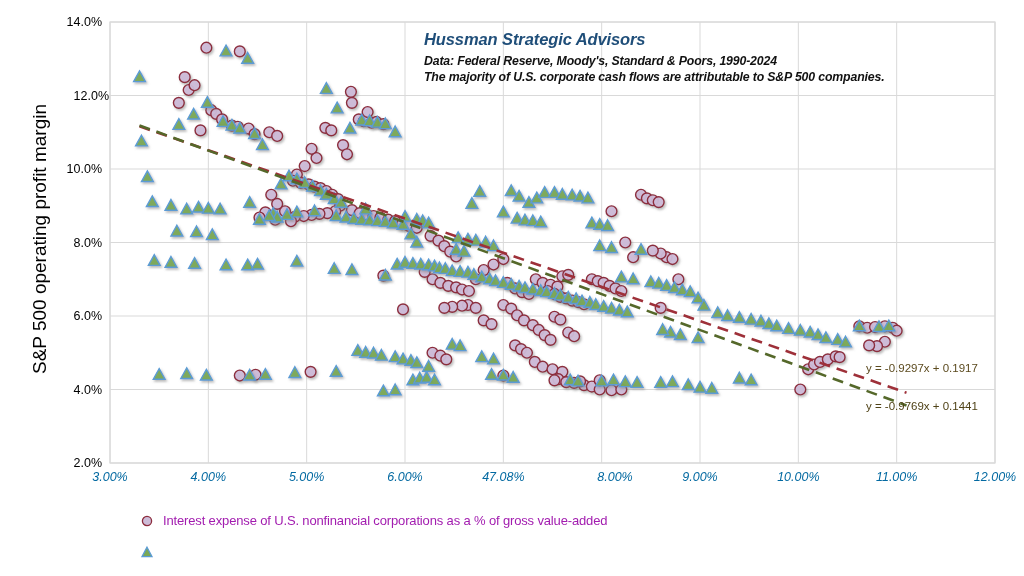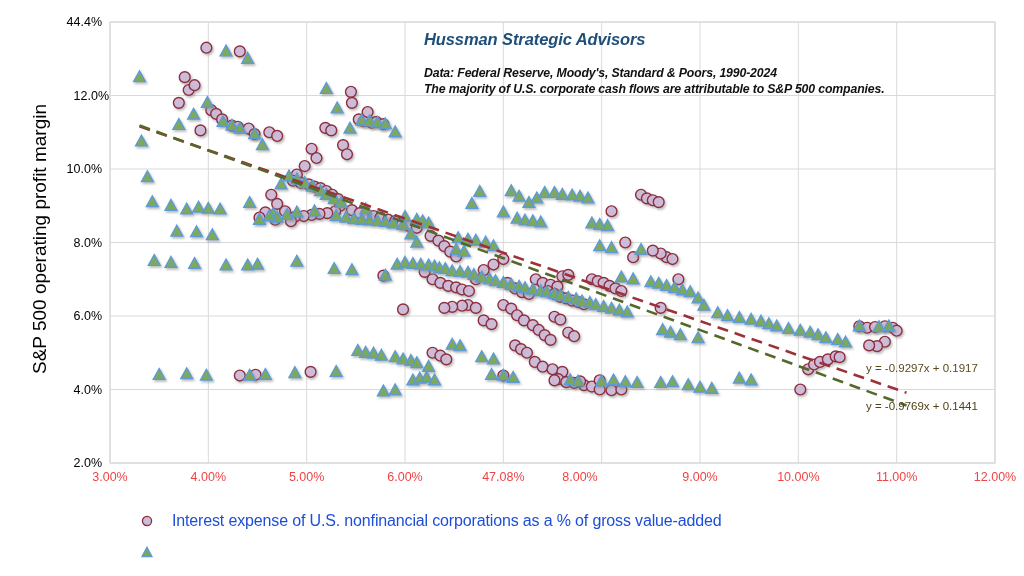--- a/index.html
+++ b/index.html
@@ -39,36 +39,37 @@
     font-size: 12.5px;
     color: #000000;
     transform: translateY(-50%);
   }
   .x-tick-label {
     position: absolute;
     top: 470px;
     width: 70px;
     text-align: center;
     font-size: 12.5px;
-    color: #ef4444;
+    color: #0369a1;
     transform: translateX(-50%);
+    font-style: italic;
   }
   .annot-block {
     position: absolute;
     left: 424px;
     top: 30px;
     width: 560px;
   }
   .annot-title {
     font-size: 16.5px;
     font-style: italic;
     font-weight: bold;
     color: #1f4e79;
     letter-spacing: -0.1px;
-    margin-bottom: 16px;
+    margin-bottom: 4px;
   }
   .annot-line {
     font-size: 12.3px;
     font-style: italic;
     font-weight: bold;
     color: #111111;
     line-height: 1.33;
     letter-spacing: -0.15px;
   }
   .eq-label {
@@ -83,23 +84,23 @@
     position: absolute;
     left: 140px;
     top: 505px;
   }
   .legend-row {
     display: flex;
     align-items: center;
     height: 31px;
   }
   .legend-label {
-    font-size: 16px;
-    color: #1d4ed8;
-    margin-left: 18px;
+    font-size: 13px;
+    color: #a21caf;
+    margin-left: 9px;
     letter-spacing: -0.15px;
   }
   .legend-mark {
     width: 14px;
     height: 14px;
     display: block;
   }
 </style>
 </head>
 <body>
@@ -108,29 +109,29 @@
 
   <div class="y-axis-title">S&amp;P 500 operating profit margin</div>
 
   <div id="y-ticks">
       <div class="y-tick-label" style="top: 463px; left: 46px;">2.0%</div>
       <div class="y-tick-label" style="top: 389.5px; left: 46px;">4.0%</div>
       <div class="y-tick-label" style="top: 316px; left: 46px;">6.0%</div>
       <div class="y-tick-label" style="top: 242.5px; left: 46px;">8.0%</div>
       <div class="y-tick-label" style="top: 169px; left: 46px;">10.0%</div>
       <div class="y-tick-label" style="top: 95.5px; left: 53px;">12.0%</div>
-      <div class="y-tick-label" style="top: 22px; left: 46px;">44.4%</div>
+      <div class="y-tick-label" style="top: 22px; left: 46px;">14.0%</div>
     </div>
   <div id="x-ticks">
       <div class="x-tick-label" style="left: 110px;">3.00%</div>
       <div class="x-tick-label" style="left: 208.333px;">4.00%</div>
       <div class="x-tick-label" style="left: 306.667px;">5.00%</div>
       <div class="x-tick-label" style="left: 405px;">6.00%</div>
       <div class="x-tick-label" style="left: 503.333px;">47.08%</div>
-      <div class="x-tick-label" style="left: 580px; text-align: center;">8.00%</div>
+      <div class="x-tick-label" style="left: 615px; text-align: center;">8.00%</div>
       <div class="x-tick-label" style="left: 700px;">9.00%</div>
       <div class="x-tick-label" style="left: 798.333px;">10.00%</div>
       <div class="x-tick-label" style="left: 896.667px;">11.00%</div>
       <div class="x-tick-label" style="left: 995px;">12.00%</div>
     </div>
 
   <svg id="plot-svg" width="1024" height="576" style="position:absolute;left:0;top:0;">
       <defs>
         <filter id="mshadow" x="-60%" y="-60%" width="240%" height="240%">
           <feDropShadow dx="1.4" dy="1.8" stdDeviation="1.3" flood-color="#808080" flood-opacity="0.55"></feDropShadow>

